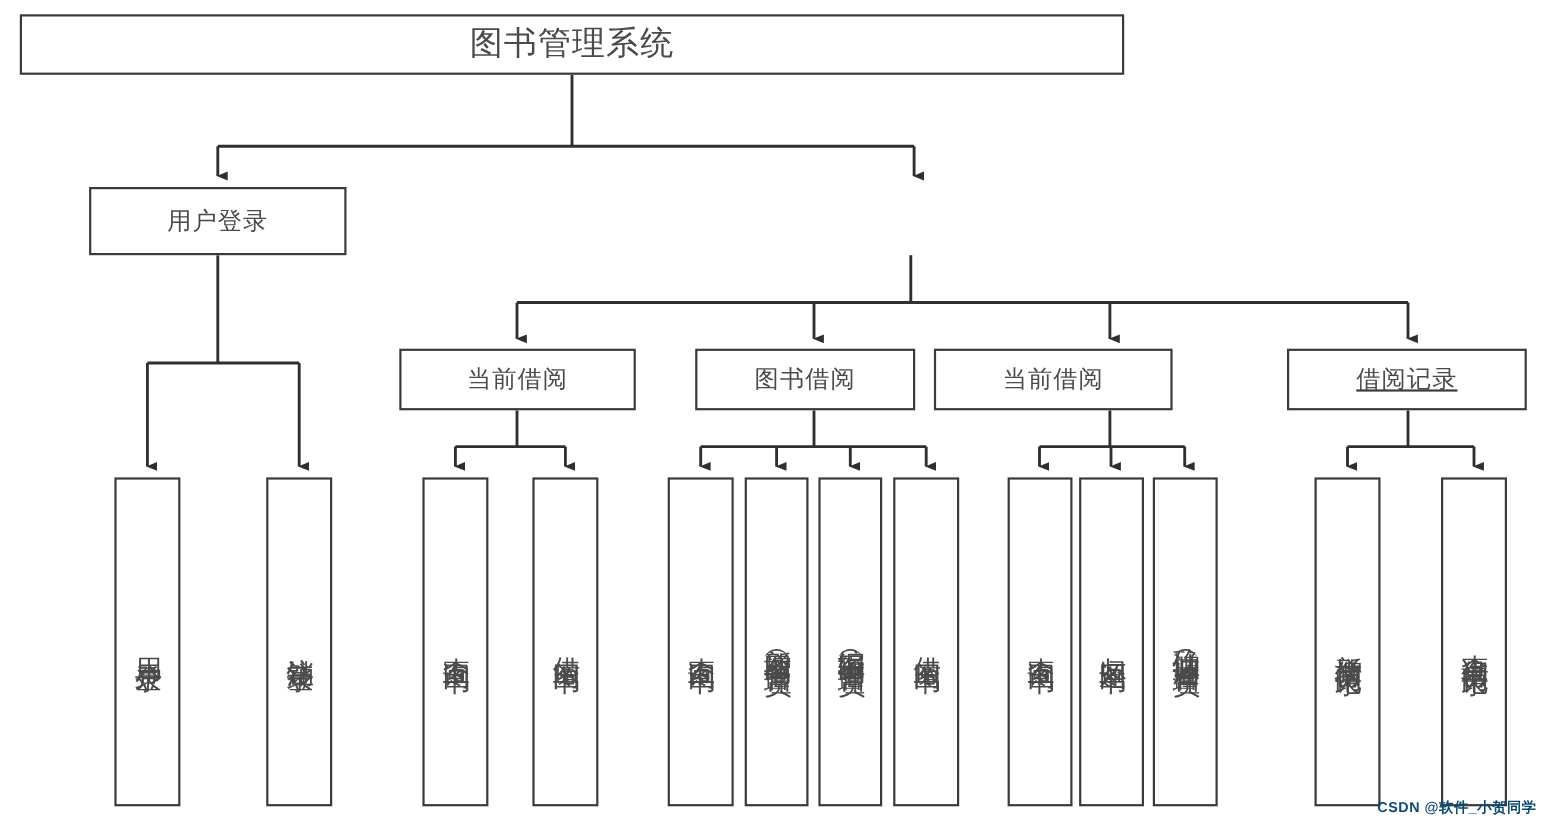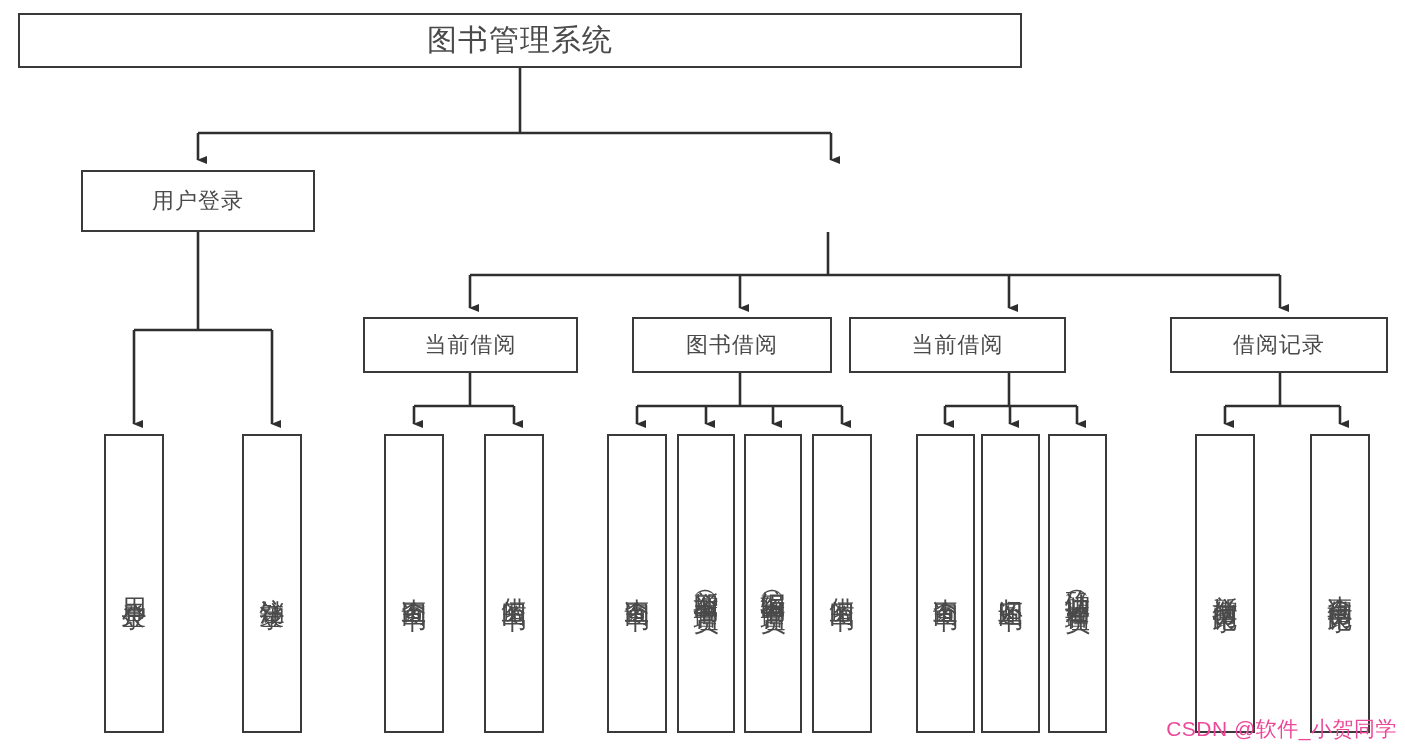--- a/index.html
+++ b/index.html
@@ -58,25 +58,26 @@
     text-orientation: upright;
     font-size: 25px;
     letter-spacing: 3px;
     line-height: 1.0;
     max-height: 262px;
   }
   .watermark {
     position: absolute;
     right: 8px;
     bottom: 4px;
-    font-size: 21px;
-    color: #ec4899;
+    font-size: 13px;
+    color: #0c4a6e;
     letter-spacing: 0.5px;
     white-space: nowrap;
     font-family: "Liberation Sans", "DejaVu Sans", sans-serif;
+    font-weight: bold;
   }
 </style>
 </head>
 <body>
 
 <div id="canvas">
 
   <svg class="wires" viewBox="0 0 1405 747" xmlns="http://www.w3.org/2000/svg">
     <defs>
       <marker id="arr" markerWidth="11" markerHeight="11" refX="5" refY="9" orient="auto" markerUnits="userSpaceOnUse">
@@ -137,21 +138,21 @@
 
   <div class="node horiz" style="left:363px; top:317px; width:215px; height:56px;">
     <span class="lbl">当前借阅</span>
   </div>
   <div class="node horiz" style="left:632px; top:317px; width:200px; height:56px;">
     <span class="lbl">图书借阅</span>
   </div>
   <div class="node horiz" style="left:849px; top:317px; width:217px; height:56px;">
     <span class="lbl">当前借阅</span>
   </div>
-  <div class="node horiz" style="left:1170px; top:317px; width:218px; height:56px;">
+  <div class="node horiz" style="left:1170px; top:317px; width:218px; height:56px;text-decoration:underline;">
     <span class="lbl">借阅记录</span>
   </div>
 
   <div class="node leaf" style="left:104px; top:434px; width:60px; height:299px;">
     <span class="lbl">用户登录</span>
   </div>
   <div class="node leaf" style="left:242px; top:434px; width:60px; height:299px;">
     <span class="lbl">注销登录</span>
   </div>
 

